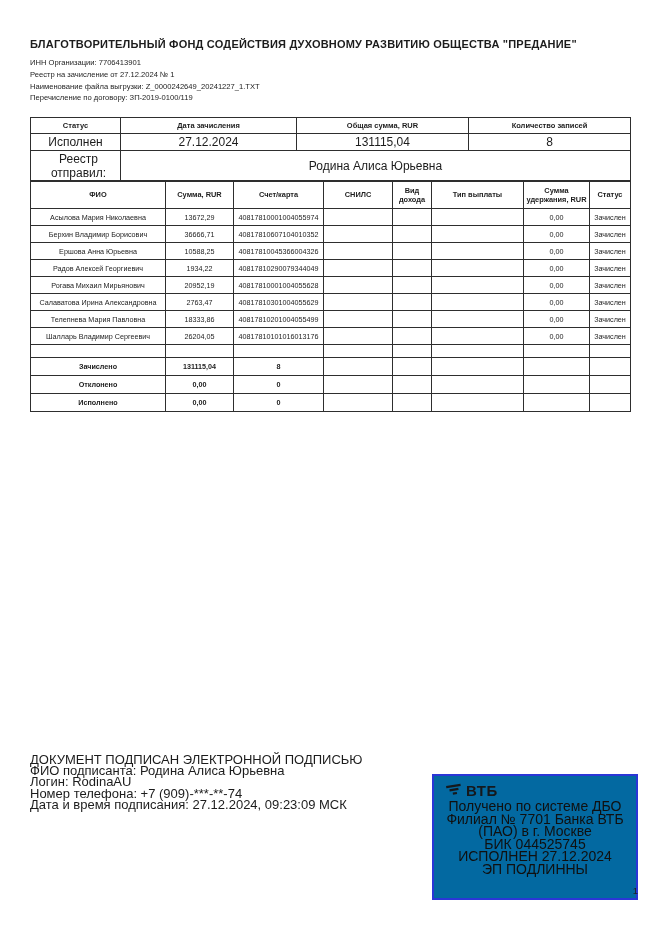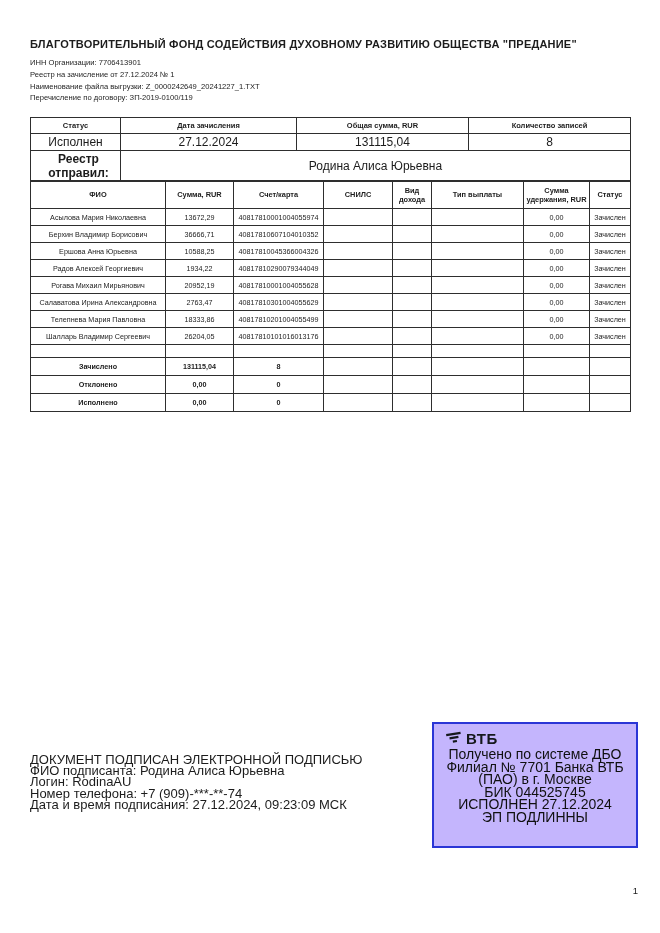--- a/index.html
+++ b/index.html
@@ -15,34 +15,34 @@
     font-size:11px; font-weight:bold; letter-spacing:0.2px; margin:0;
   }
   .info { position:absolute; left:30px; top:57px; font-size:7.6px; line-height:11.8px; }
 
   table { border-collapse:collapse; table-layout:fixed; }
   td, th { border:1px solid #2e2e2e; text-align:center; vertical-align:middle; padding:1px 2px; overflow:hidden; }
 
   .status-table { position:absolute; left:30px; top:117px; width:600px; }
   .status-table th { font-size:7.5px; height:16px; font-weight:bold; }
   .status-table td { font-size:12px; height:17px; }
-  .status-table .bold { font-weight:bold;padding-left:8px; }
+  .status-table .bold { font-weight:normal;padding-left:8px; }
 
   .registry-table { position:absolute; left:30px; top:180px; width:600px; }
   .registry-table th { font-size:7.4px; height:28px; font-weight:bold; line-height:9px; }
   .registry-table td { font-size:7.2px; height:17px; }
   .registry-table .spacer td { height:13px; }
   .registry-table .totals-head td { font-weight:bold; height:15px; }
   .registry-table .totals-row td { font-weight:bold; height:18px; }
 
   .signature { position:absolute; left:30px; top:754px; font-size:13px; line-height:11.2px; }
 
   .stamp {
-    position:absolute; left:432px; top:722px; width:206px; height:126px;
-    border:2.5px solid #2b36d6; background:#c4b5fd;
+    position:absolute; left:432px; top:774px; width:206px; height:126px;
+    border:2.5px solid #2b36d6; background:#0369a1;
   }
   .stamp-logo { display:flex; align-items:center; gap:2px; padding:6px 0 1px 12px; }
   .stamp-logo .wing { width:18px; height:13px; margin-top:-2px; }
   .stamp-logo .logo-text { font-size:15px; font-weight:bold; letter-spacing:0.5px; color:#15181c; }
   .stamp-lines { text-align:center; font-size:14px; line-height:12.6px; color:#101010; }
 
   .page-number { position:absolute; right:22px; top:885px; font-size:9.5px; color:#222; }
 </style>
 </head>
 <body>

